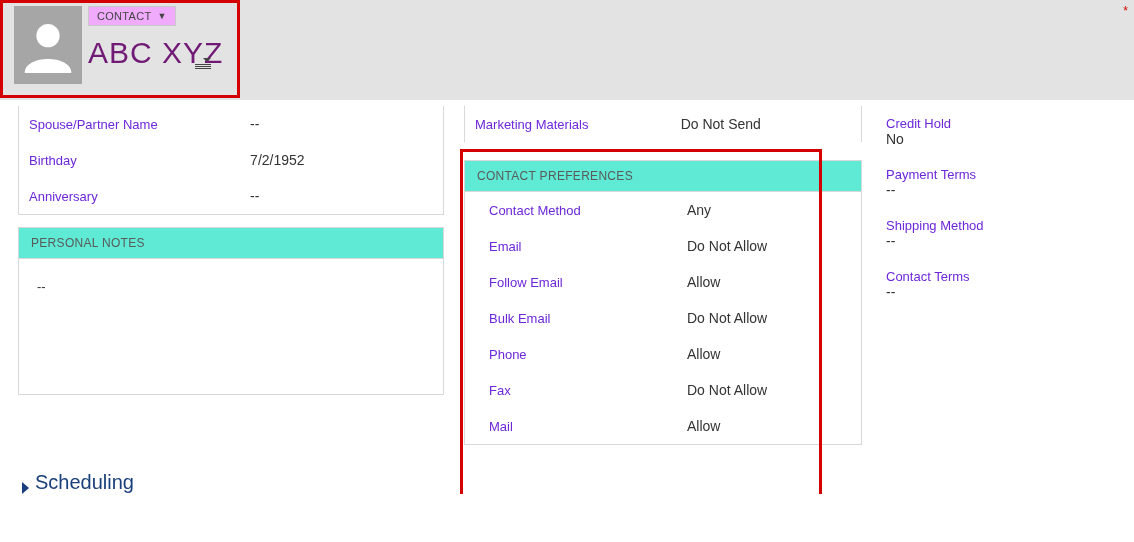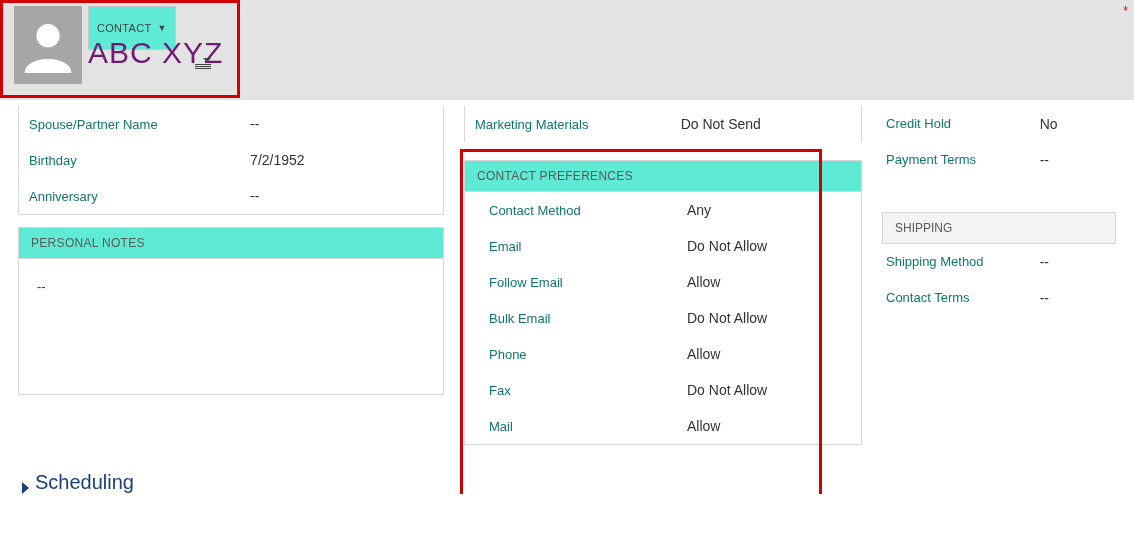--- a/index.html
+++ b/index.html
@@ -35,22 +35,22 @@
     width: 68px; height: 78px;
     background: #a6a6a6;
     display:flex; align-items:center; justify-content:center;
   }
   .avatar svg { width: 56px; height: 56px; fill: #fff; }
   .entity-type-wrap {
     position: absolute;
     top: 6px; left: 88px;
     display: inline-flex; align-items:center;
     border: 1px solid #c8c8c8;
-    background: #5eead4;
-    padding: 15px 8px;
+    background: #f0abfc;
+    padding: 3px 8px;
     font-size: 11px;
     color: #444;
     letter-spacing: 0.3px;
     cursor: pointer;
   }
   .entity-type-wrap .caret {
     margin-left: 6px;
     font-size: 9px;
     color: #444;
   }
@@ -85,21 +85,21 @@
 
   .kv-list { border: 1px solid #d8d8d8; }
   .kv-list.no-top-border { border-top: none; }
   .kv-row {
     display: flex;
     padding: 10px 12px 10px 10px;
     align-items: center;
   }
   .kv-label {
     width: 55%;
-    color: #0f766e;
+    color: #6d28d9;
     font-size: 13px;
   }
   .kv-value {
     color: #333;
     font-size: 14px;
   }
   .section-head {
     background: #5eead4;
     border: 1px solid #d8d8d8;
     padding: 8px 12px;
@@ -124,21 +124,21 @@
     position: absolute;
     top: 43px; left: -4px;
     width: 362px; height: 372px;
     border: 3px solid #d40000;
     pointer-events:none;
     z-index: 2;
   }
 
   .col-mid .kv-list.upper { border-bottom:none; }
 
-  .right-row { display:flex; padding: 10px 4px; }
+  .right-row { display:flex; padding: 10px 4px; flex-direction: column; }
   .right-row .kv-label { width: 68%; }
 
   .shipping-head {
     background: #f3f3f3;
     border: 1px solid #d8d8d8;
     padding: 8px 12px;
     color: #5a5a5a;
     font-size: 12px;
     margin-top: 34px;
   }
@@ -258,21 +258,20 @@
       <div class="right-row">
         <span class="kv-label">Credit Hold</span>
         <span class="kv-value">No</span>
       </div>
       <div class="right-row">
         <span class="kv-label">Payment Terms</span>
         <span class="kv-value">--</span>
       </div>
     </div>
 
-    <div class="shipping-head">SHIPPING</div>
     <div>
       <div class="right-row">
         <span class="kv-label">Shipping Method</span>
         <span class="kv-value">--</span>
       </div>
       <div class="right-row">
         <span class="kv-label">Contact Terms</span>
         <span class="kv-value">--</span>
       </div>
     </div>

